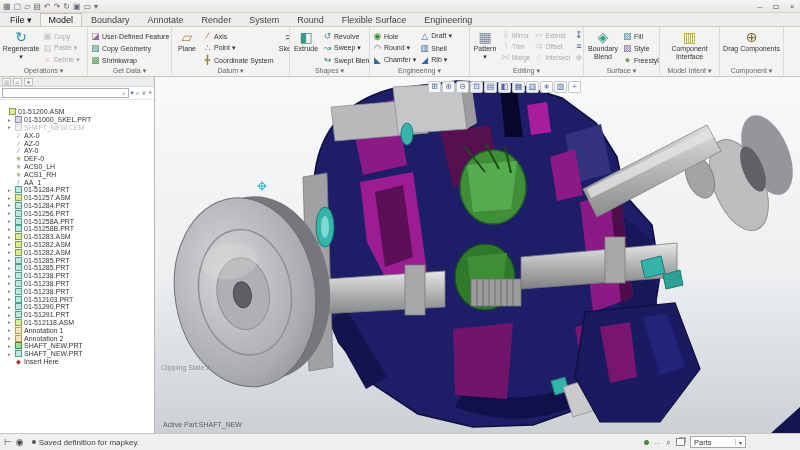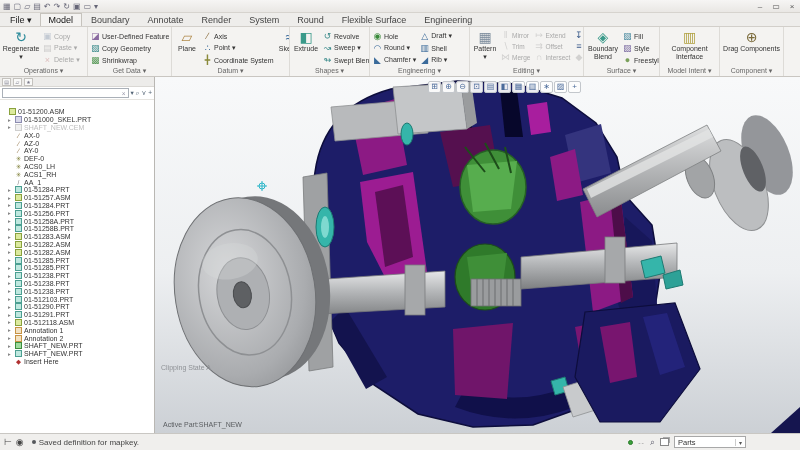--- a/index.html
+++ b/index.html
@@ -65,21 +65,21 @@
   .cliplabel{position:absolute;left:6px;top:287px;font-size:7px;color:#8f9296;z-index:4}
   .activepart{position:absolute;left:8px;top:344px;font-size:7px;color:#5a5d60;z-index:4}
   
   .statusbar{height:17px;background:#f0efed;border-top:1px solid #c9c7c3;display:flex;align-items:center;padding:0 4px;font-size:8px;color:#444}
   .stico{font-size:9px;margin-right:4px}
   .msgdot{width:4px;height:4px;border-radius:50%;background:#55585c;margin:0 3px 0 4px}
   .sright{margin-left:auto;display:flex;align-items:center;gap:5px;margin-right:50px}
   .gdot{width:5px;height:5px;border-radius:50%;background:#3aa03a;border:1px solid #2a7a2a}
   .dashes{font-size:7px;color:#999;letter-spacing:1px}
   .cascade{width:9px;height:8px;border:1px solid #888;background:#fff;box-shadow:2px -2px 0 -1px #aaa}
-  .combo{width:72px;height:12px;border:1px solid #a8a8a8;background:#fff;font-size:7.5px;color:#333;display:flex;align-items:center;padding:0 3px}
+  .combo{width:56px;height:12px;border:1px solid #a8a8a8;background:#fff;font-size:7.5px;color:#333;display:flex;align-items:center;padding:0 3px}
   .combo .ca{margin-left:auto;border-left:1px solid #ccc;padding-left:3px;font-size:6px;color:#555}
 </style>
 </head>
 <body>
 
 <div class="titlebar">
   <div class="qat">
     <span style="color:#667">▦</span>
       <span style="color:#667">▢</span>
       <span style="color:#667">▱</span>

